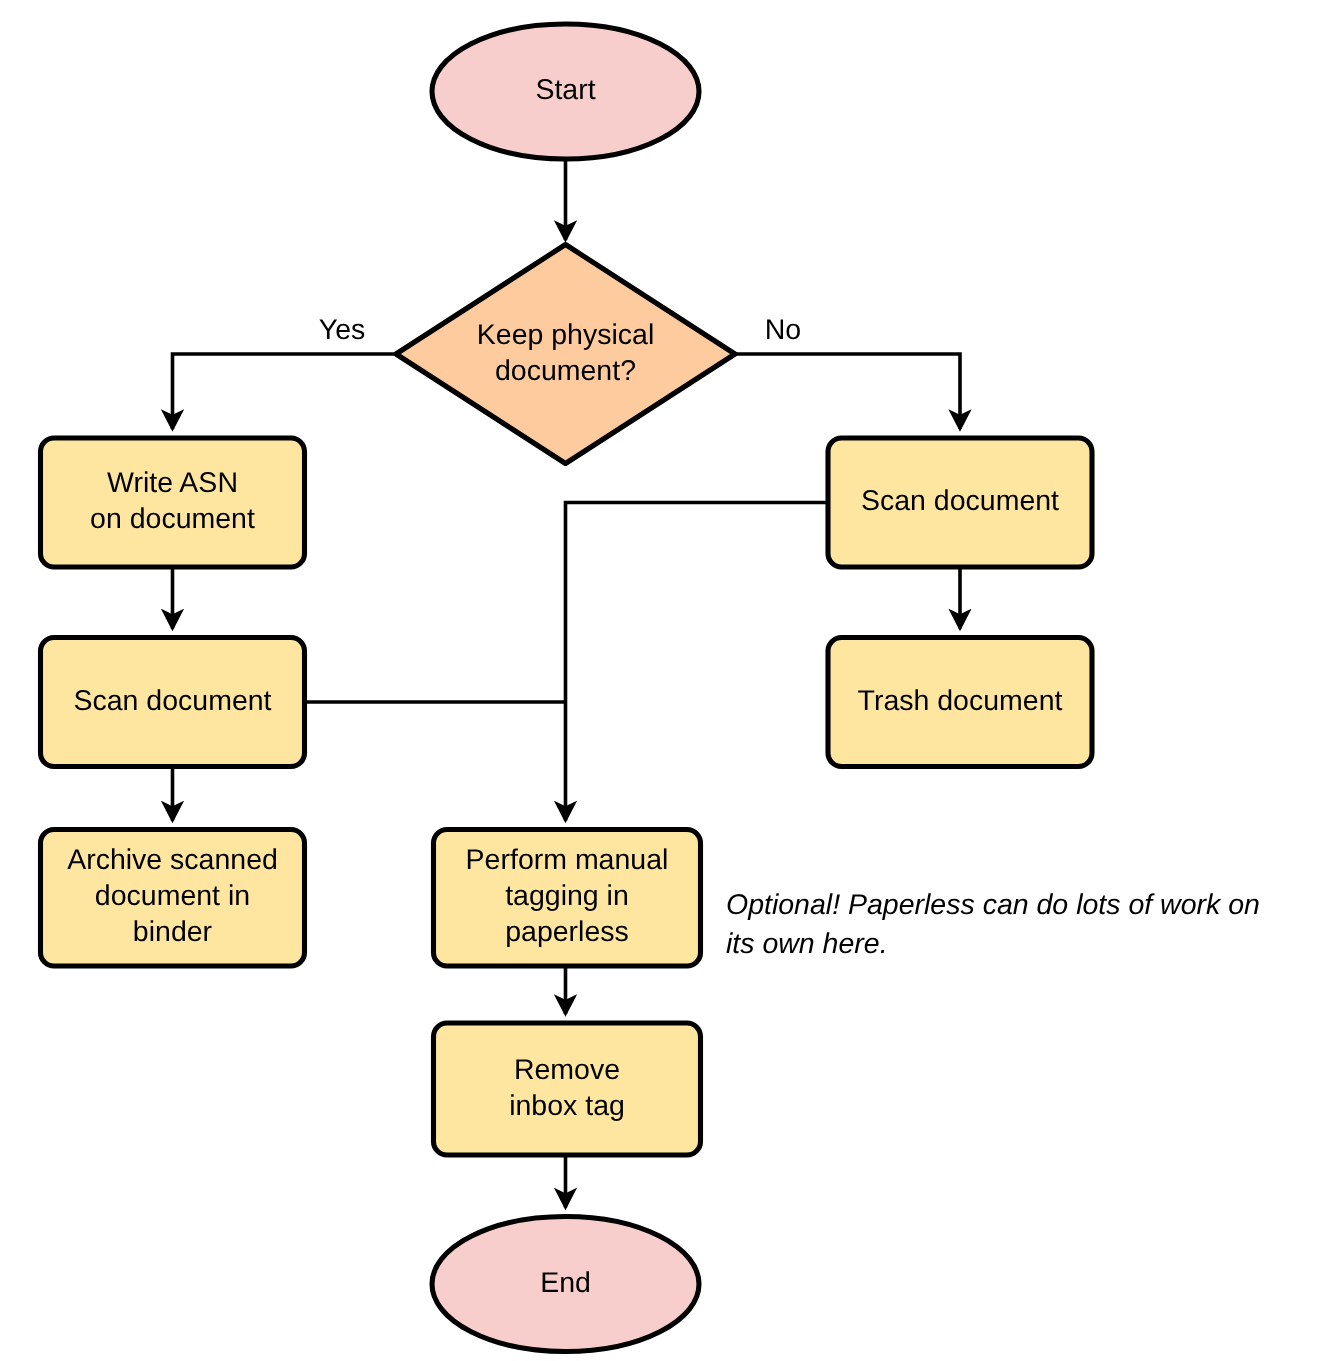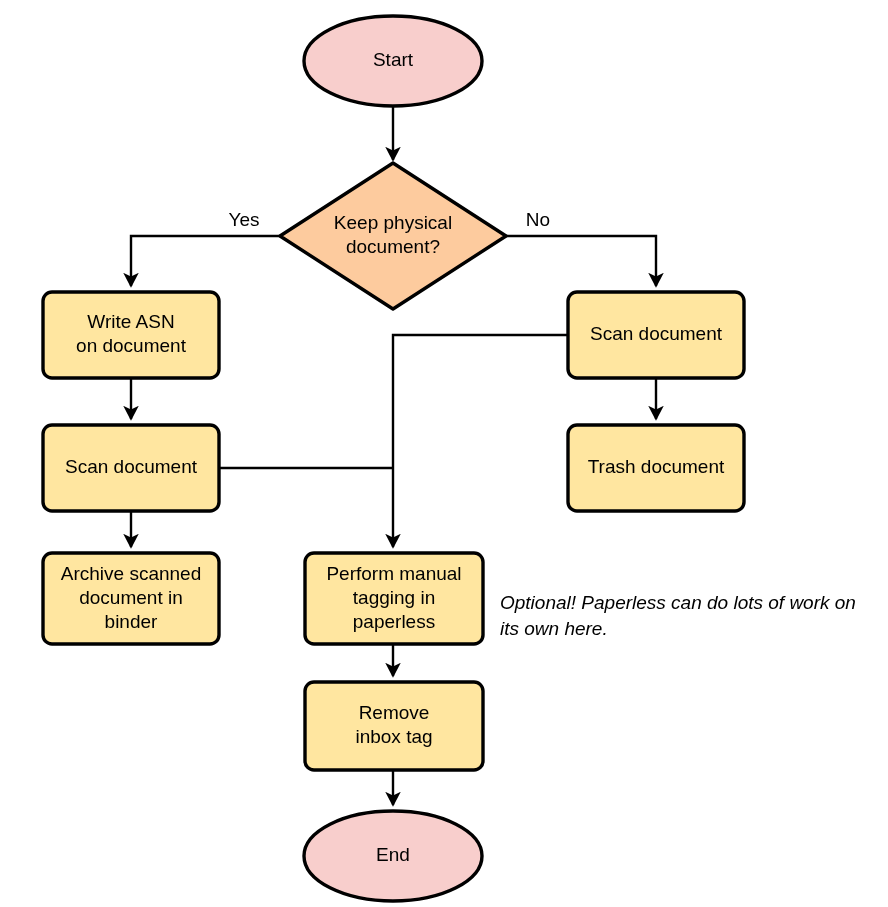--- a/index.html
+++ b/index.html
@@ -10,21 +10,20 @@
   body {
     width: 888px;
     height: 907px;
     font-family: "Liberation Sans", sans-serif;
     overflow: hidden;
   }
   #flow-root {
     position: relative;
     width: 772px;
     height: 907px;
-    margin-left: 16px;
   }
   svg#flowchart {
     display: block;
     width: 888px;
     height: 907px;
   }
   .node-shape {
     stroke: #000000;
     stroke-width: 3.4;
     stroke-linejoin: round;

